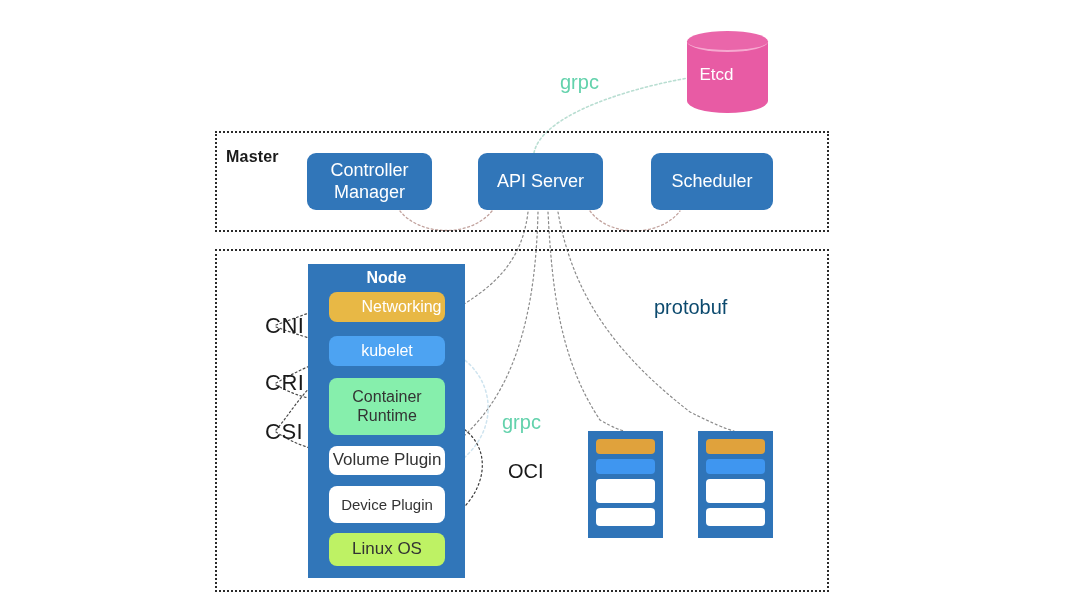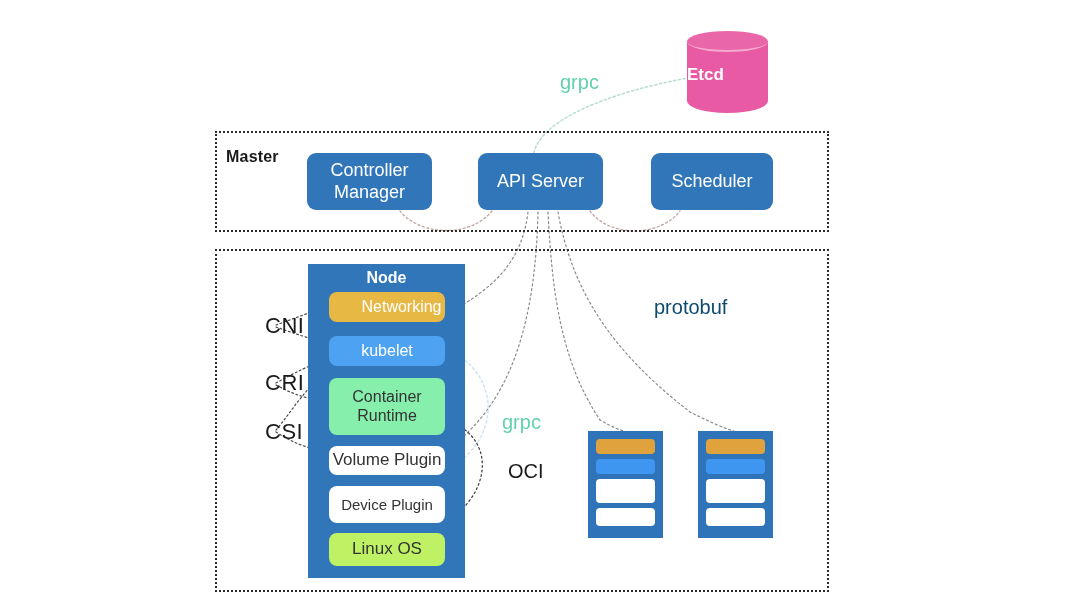--- a/index.html
+++ b/index.html
@@ -112,24 +112,23 @@
     background: #ea66aa;
     border-radius: 50%;
     border-bottom: 2px solid #f6a9d0;
     box-sizing: border-box;
   }
   #etcd-label {
     position: absolute;
     left: 0;
     top: 34px;
     width: 59px;
-    text-align: left;
+    text-align: center;
     color: #ffffff;
     font-size: 17px;
-    font-weight: bold;
   }
   
   #node-column {
     position: absolute;
     left: 308px;
     top: 264px;
     width: 157px;
     height: 314px;
     background: #3176b9;
   }

